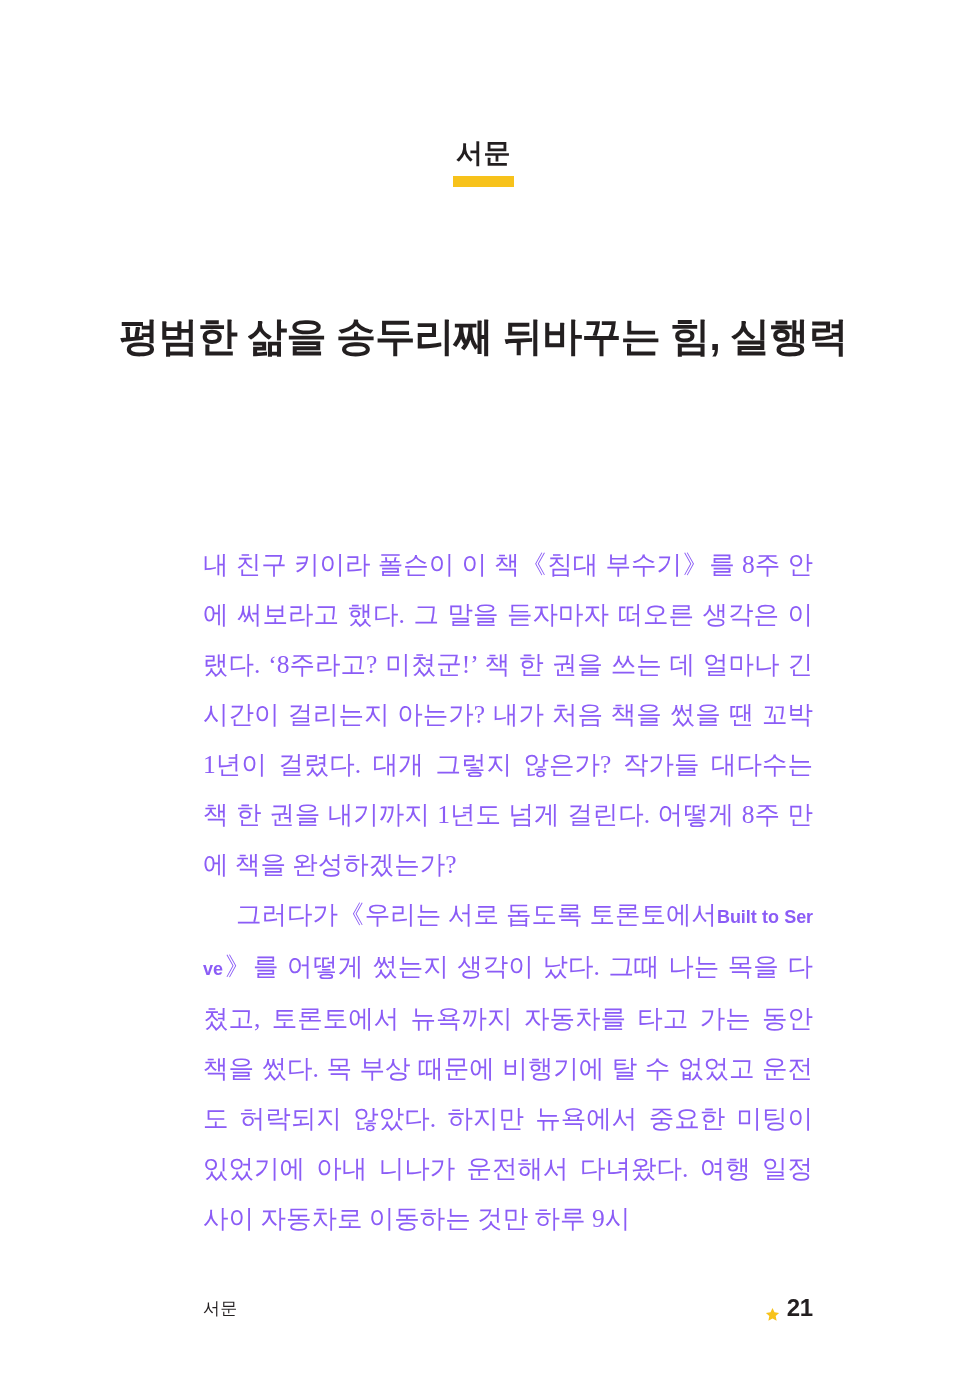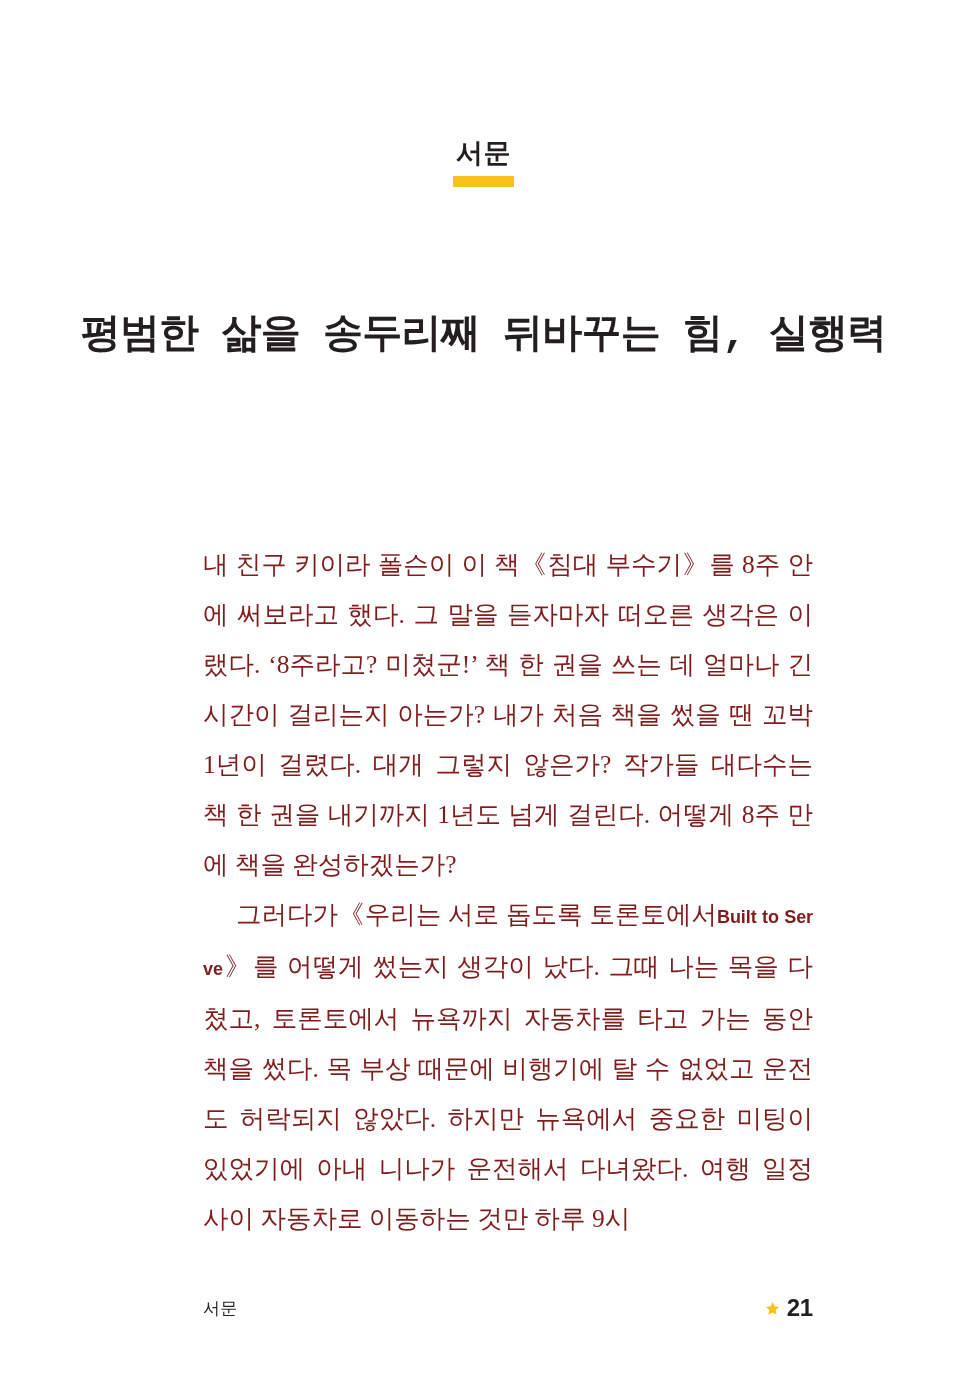--- a/index.html
+++ b/index.html
@@ -45,42 +45,42 @@
     background: #f7c21b;
   }
 
   
   .page-title {
     position: absolute;
     top: 283px;
     left: 0;
     width: 967px;
     text-align: center;
-    font-family: Liberation Mono, monospace;
+    font-family: Liberation Sans, sans-serif;
     font-weight: 700;
     font-size: 40px;
     letter-spacing: -0.8px;
     color: #231f20;
     line-height: 1.3;
   }
 
   
   .body-copy {
     position: absolute;
     top: 540px;
     left: 203px;
     width: 610px;
   }
 
   .body-paragraph {
     margin: 0;
     font-family: "Liberation Serif", "DejaVu Serif", serif;
     font-size: 25.5px;
     line-height: 50px;
-    color: #7f1d1d;
+    color: #8b5cf6;
     text-align: justify;
     text-justify: inter-character;
     word-break: break-all;
     hyphens: none;
   }
 
   .body-paragraph.indented {
     text-indent: 33px;
   }
 
@@ -105,21 +105,21 @@
   .footer-running-head {
     font-family: "Liberation Sans", "DejaVu Sans", sans-serif;
     font-size: 17px;
     font-weight: 400;
     color: #231f20;
     letter-spacing: 0.3px;
   }
 
   .footer-folio {
     display: flex;
-    align-items: center;
+    align-items: flex-end;
     gap: 7px;
   }
 
   .folio-star {
     display: block;
     width: 15px;
     height: 15px;
     line-height: 0;
   }
 

